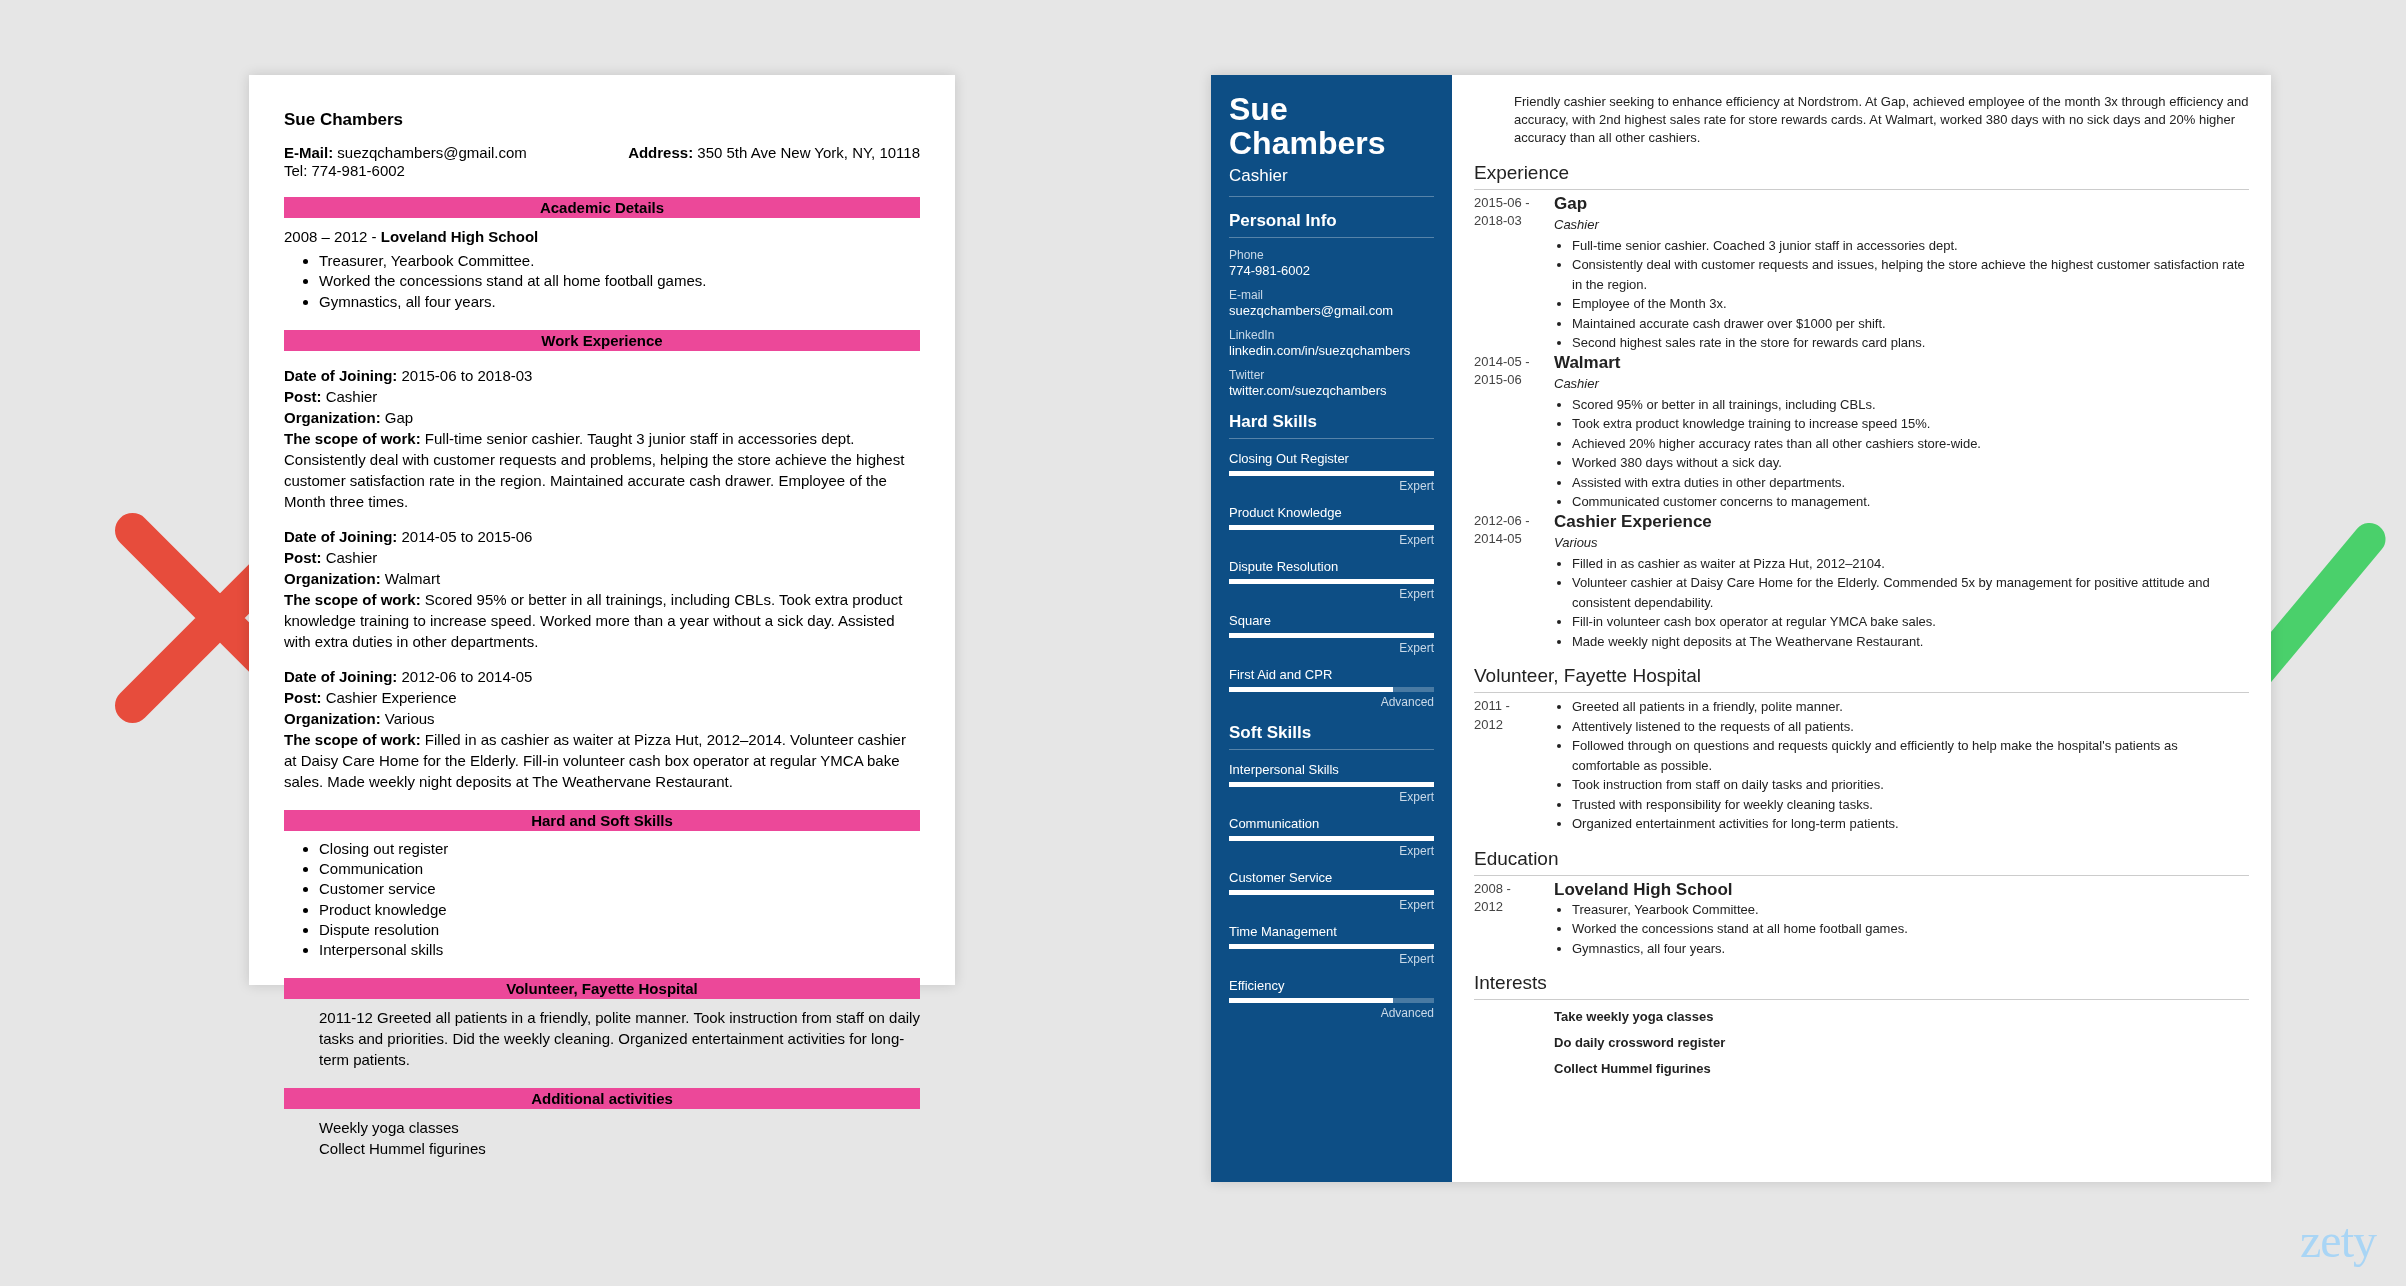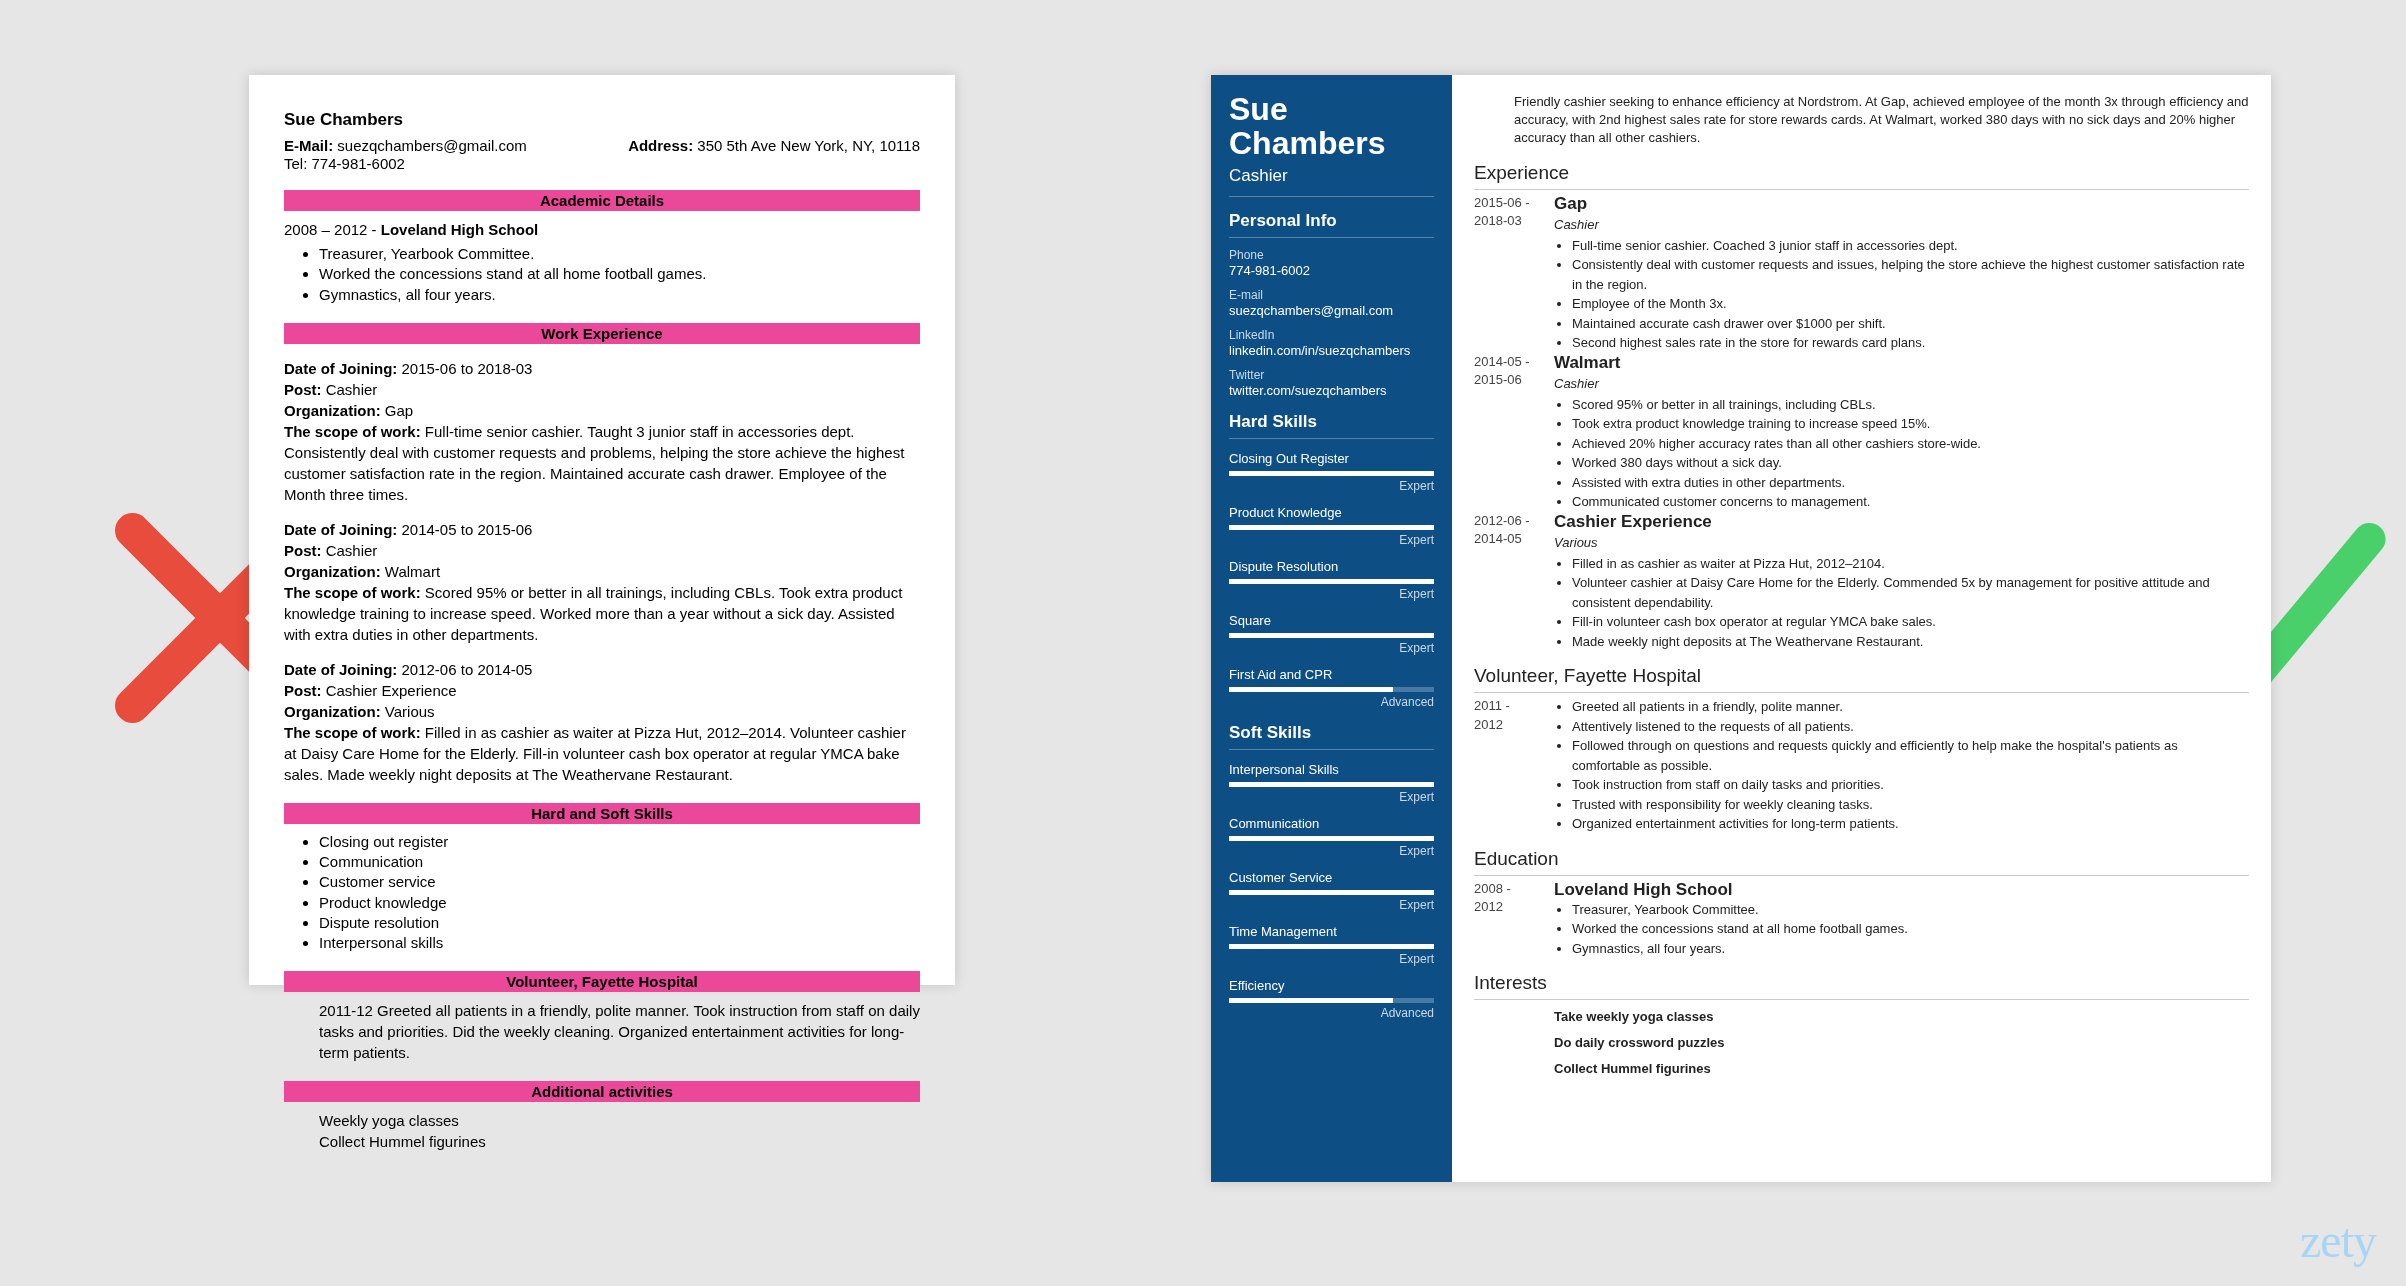--- a/index.html
+++ b/index.html
@@ -1,21 +1,21 @@
 <!DOCTYPE html>
 <html><head>
 <meta charset="utf-8">
 <style>
   html,body{margin:0;padding:0;font-family:Arial,Helvetica,sans-serif;background:#e6e6e6;width:2406px;height:1286px;overflow:hidden;}
   .stage{position:relative;width:2406px;height:1286px;}
   .page{position:absolute;background:#fff;box-shadow:0 0 12px rgba(0,0,0,0.15);}
   
   .left{left:249px;top:75px;width:706px;height:910px;padding:35px 35px;box-sizing:border-box;font-size:15px;color:#000;}
   .left .name{font-weight:bold;font-size:17px;}
-  .left .contact-row{display:flex;justify-content:space-between;font-size:15px;margin-top:7px;}
+  .left .contact-row{display:flex;justify-content:space-between;font-size:15px;margin-top:14px;}
   .left .tel{margin-top:1px;}
   .left .section-bar{background:#ec4899;text-align:center;font-weight:bold;font-size:15px;margin:18px 0 8px;padding:2px 0;}
   .left ul{margin:4px 0 0 35px;padding:0;}
   .left li{margin:0;line-height:1.35;}
   .left p{margin:0;line-height:1.4;}
   .left .job{margin-top:14px;}
   .left .job:first-of-type{margin-top:6px;}
   .left .indent{margin-left:35px;}
   
   .right{left:1211px;top:75px;width:1060px;height:1107px;display:flex;font-size:14px;}
@@ -295,21 +295,21 @@
             <ul id="edu-bullets">
               <li>Treasurer, Yearbook Committee.</li>
               <li>Worked the concessions stand at all home football games.</li>
               <li>Gymnastics, all four years.</li>
             </ul>
           </div>
     </div>
     <h2>Interests</h2>
     <div class="interests-list">
       <div>Take weekly yoga classes</div>
-      <div>Do daily crossword puzzles</div>
+      <div>Do daily crossword register</div>
       <div>Collect Hummel figurines</div>
     </div>
   </div>
 </div>
 
 <div class="zety">zety</div>
 
 </div>
 
 </body></html>

